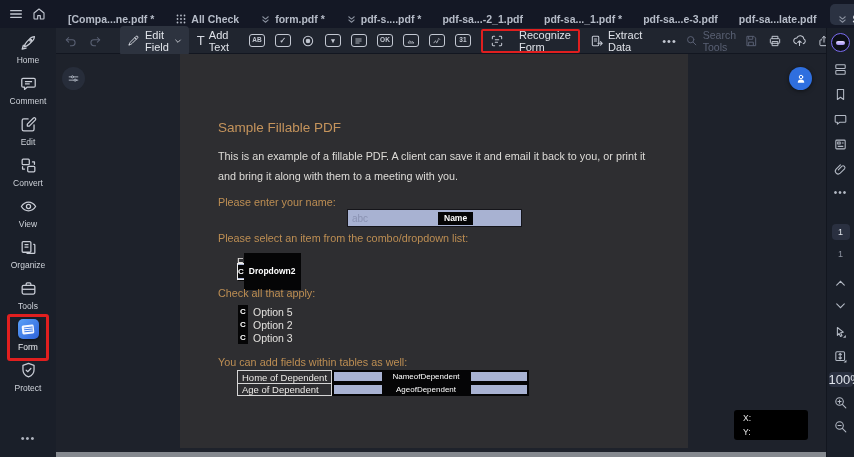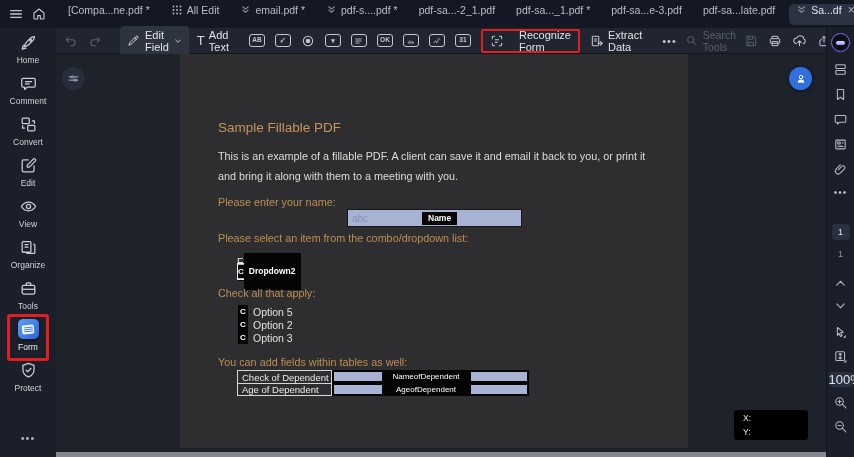--- a/index.html
+++ b/index.html
@@ -5,21 +5,21 @@
   html,body{margin:0;padding:0;background:#0d1017;}
   *{box-sizing:border-box;font-family:"Liberation Sans",sans-serif;}
   #app{position:relative;width:854px;height:457px;background:#141825;overflow:hidden;color:#c3c8d2;}
   .ic{width:16px;height:16px;display:block;}
   svg{flex:none;}
 
   
   .titlebar{position:absolute;left:0;top:0;width:854px;height:28px;display:flex;align-items:center;padding:0 8px;gap:7px;font-size:10.5px;color:#b9bfca;}
   .tb-btn{display:grid;place-items:center;width:18px;height:18px;cursor:pointer;color:#c0c5cf;}
   .tb-sep{width:1px;height:13px;background:#39404e;}
-  .tab{display:flex;align-items:flex-start;gap:4px;height:21px;padding:0 7px;border-radius:5px;white-space:nowrap;color:#b6bcc8;cursor:pointer;}
+  .tab{display:flex;align-items:flex-end;gap:4px;height:21px;padding:0 7px;border-radius:5px;white-space:nowrap;color:#b6bcc8;cursor:pointer;font-weight:bold;}
   .tab.active{background:#2b3242;color:#dfe3ea;}
   .tab .sync{width:11px;height:11px;color:#8d94a2;}
   .tab-close{font-size:12px;line-height:1;color:#aab0bc;margin-left:2px;}
 
   
   .toolbar{position:absolute;left:56px;top:28px;width:770px;height:26px;background:#20252f;display:flex;align-items:center;padding:0 6px;gap:6px;border-bottom:1px solid #121620;}
   .tool-btn{display:flex;align-items:center;gap:4px;color:#c3c8d2;cursor:pointer;padding:2px;}
   .tool-btn.dim{color:#596073;}
   .tool-sep{width:1px;height:14px;background:#3a4150;margin:0 2px;}
   .pill{background:#2d333f;border-radius:4px;padding:3px 7px;font-size:11px;color:#e3e6ec;display:flex;align-items:center;gap:5px;}
@@ -60,21 +60,21 @@
   .hscroll{position:absolute;left:0;bottom:0;width:770px;height:5px;background:#85898f;}
 
   
   .doc-title{position:absolute;left:38px;top:66px;font-size:13.5px;color:#c5945c;}
   .doc-para{position:absolute;left:38px;top:93px;width:448px;font-size:10.8px;line-height:1.85;color:#dedcd8;}
   .prompt{position:absolute;left:38px;font-size:10.8px;color:#bd8e53;}
   .doc-white{position:absolute;font-size:10.5px;color:#e3e1de;}
   .name-field{position:absolute;left:167px;top:155px;width:175px;height:18px;background:#a8b2d2;border:1px solid #15151a;display:flex;align-items:center;}
   .abc-ph{font-size:10px;color:#8a92b2;margin-left:4px;}
   .black-chip{background:#050506;color:#fff;font-size:8.5px;font-weight:700;padding:2px 6px;line-height:1;}
-  .name-chip{position:absolute;left:74px;top:2px;}
+  .name-chip{position:absolute;left:90px;top:2px;}
   .combo-box{position:absolute;left:57px;top:209px;width:63px;height:17px;background:#a8b2d2;border:1.5px solid #ededed;display:flex;align-items:center;box-shadow:1px 1px 0 #0a0a0a;}
   .c-chip{background:#050506;color:#fff;font-size:8px;font-weight:700;width:10px;height:13px;display:grid;place-items:center;line-height:1;}
   .opt-row{position:absolute;left:58px;display:flex;align-items:center;gap:5px;height:13px;}
   .opt-label{font-size:10.5px;color:#e3e1de;}
   .doc-table{position:absolute;left:57px;top:316px;display:flex;flex-direction:column;}
   .trow{display:flex;height:13px;}
   .tcap{width:95px;border:1px solid #d6d6d6;border-bottom-width:0;color:#eceae7;font-size:9.5px;padding:0 0 0 4px;display:flex;align-items:center;}
   .trow:last-child .tcap{border-bottom-width:1px;}
   .tmid{display:flex;background:#050506;border:1px solid #050506;text-align:right;}
   .tfield{width:48px;background:#a8b2d2;margin:1px 0 1px 1px;}
@@ -106,28 +106,28 @@
           <circle cx="5" cy="5" r="1.8"></circle>
           <circle cx="12" cy="5" r="1.8"></circle>
           <circle cx="19" cy="5" r="1.8"></circle>
           <circle cx="5" cy="12" r="1.8"></circle>
           <circle cx="12" cy="12" r="1.8"></circle>
           <circle cx="19" cy="12" r="1.8"></circle>
           <circle cx="5" cy="19" r="1.8"></circle>
           <circle cx="12" cy="19" r="1.8"></circle>
           <circle cx="19" cy="19" r="1.8"></circle>
         </svg>
-      <span>All Edit</span>
+      <span>All Check</span>
     </span>
 
     <span class="tab">
       <svg class="sync" viewBox="0 0 24 24" fill="none" stroke="currentColor" stroke-width="2.2" stroke-linecap="round" stroke-linejoin="round">
           <path d="M6 6l6 5 6-5M6 13l6 5 6-5"></path>
         </svg>
-      <span>email.pdf *</span>
+      <span>form.pdf *</span>
     </span>
     <span class="tab">
       <svg class="sync" viewBox="0 0 24 24" fill="none" stroke="currentColor" stroke-width="2.2" stroke-linecap="round" stroke-linejoin="round">
           <path d="M6 6l6 5 6-5M6 13l6 5 6-5"></path>
         </svg>
       <span>pdf-s....pdf *</span>
     </span>
     <span class="tab">
         <span>pdf-sa...-2_1.pdf</span>
       </span>
@@ -292,32 +292,32 @@
     </div>
     <div class="nav-item">
       <svg class="ic" viewBox="0 0 24 24" fill="none" stroke="currentColor" stroke-width="1.6" stroke-linejoin="round">
           <path d="M5 5.5h14a1.5 1.5 0 0 1 1.5 1.5v8a1.5 1.5 0 0 1-1.5 1.5h-8.5L7 19.5v-3H5A1.5 1.5 0 0 1 3.5 15V7A1.5 1.5 0 0 1 5 5.5z"></path>
           <path d="M7.5 9.5h9M7.5 12.5h6"></path>
         </svg>
       <span class="nav-label">Comment</span>
     </div>
     <div class="nav-item">
       <svg class="ic" viewBox="0 0 24 24" fill="none" stroke="currentColor" stroke-width="1.6" stroke-linecap="round" stroke-linejoin="round">
+          <path d="M11.5 5H6a2 2 0 0 0-2 2v11a2 2 0 0 0 2 2h11a2 2 0 0 0 2-2v-5.5"></path>
+          <path d="M18.3 3.7a1.8 1.8 0 0 1 2.5 2.5L13 14h-2.5V11.5z"></path>
+        </svg>
+      <span class="nav-label">Edit</span>
+    </div>
+    <div class="nav-item">
+      <svg class="ic" viewBox="0 0 24 24" fill="none" stroke="currentColor" stroke-width="1.6" stroke-linecap="round" stroke-linejoin="round">
           <rect x="4" y="4" width="9" height="7" rx="1.3"></rect>
           <rect x="11" y="13" width="9" height="7" rx="1.3"></rect>
           <path d="M17 7.5h2.5v3M7 16.5H4.5v-3"></path>
         </svg>
       <span class="nav-label">Convert</span>
-    </div>
-    <div class="nav-item">
-      <svg class="ic" viewBox="0 0 24 24" fill="none" stroke="currentColor" stroke-width="1.6" stroke-linecap="round" stroke-linejoin="round">
-          <path d="M11.5 5H6a2 2 0 0 0-2 2v11a2 2 0 0 0 2 2h11a2 2 0 0 0 2-2v-5.5"></path>
-          <path d="M18.3 3.7a1.8 1.8 0 0 1 2.5 2.5L13 14h-2.5V11.5z"></path>
-        </svg>
-      <span class="nav-label">Edit</span>
     </div>
     <div class="nav-item">
       <svg class="ic" viewBox="0 0 24 24" fill="none" stroke="currentColor" stroke-width="1.6" stroke-linejoin="round">
           <path d="M3 12s3.5-5.5 9-5.5S21 12 21 12s-3.5 5.5-9 5.5S3 12 3 12z"></path>
           <circle cx="12" cy="12" r="2.6"></circle>
         </svg>
       <span class="nav-label">View</span>
     </div>
     <div class="nav-item">
       <svg class="ic" viewBox="0 0 24 24" fill="none" stroke="currentColor" stroke-width="1.6" stroke-linejoin="round">
@@ -438,21 +438,21 @@
         <span class="opt-label">Option 2</span>
       </div>
       <div class="opt-row" style="top:277px">
         <span class="c-chip">C</span>
         <span class="opt-label">Option 3</span>
       </div>
 
       <div class="prompt" style="top:302px">You can add  fields within tables as well:</div>
       <div class="doc-table">
         <div class="trow">
-          <span class="tcap">Check of Dependent</span>
+          <span class="tcap">Home of Dependent</span>
           <span class="tmid">
             <span class="tfield"></span>
             <span class="tlabel">NameofDependent</span>
             <span class="tfield f2"></span>
           </span>
         </div>
         <div class="trow">
           <span class="tcap">Age of Dependent</span>
           <span class="tmid">
             <span class="tfield"></span>

